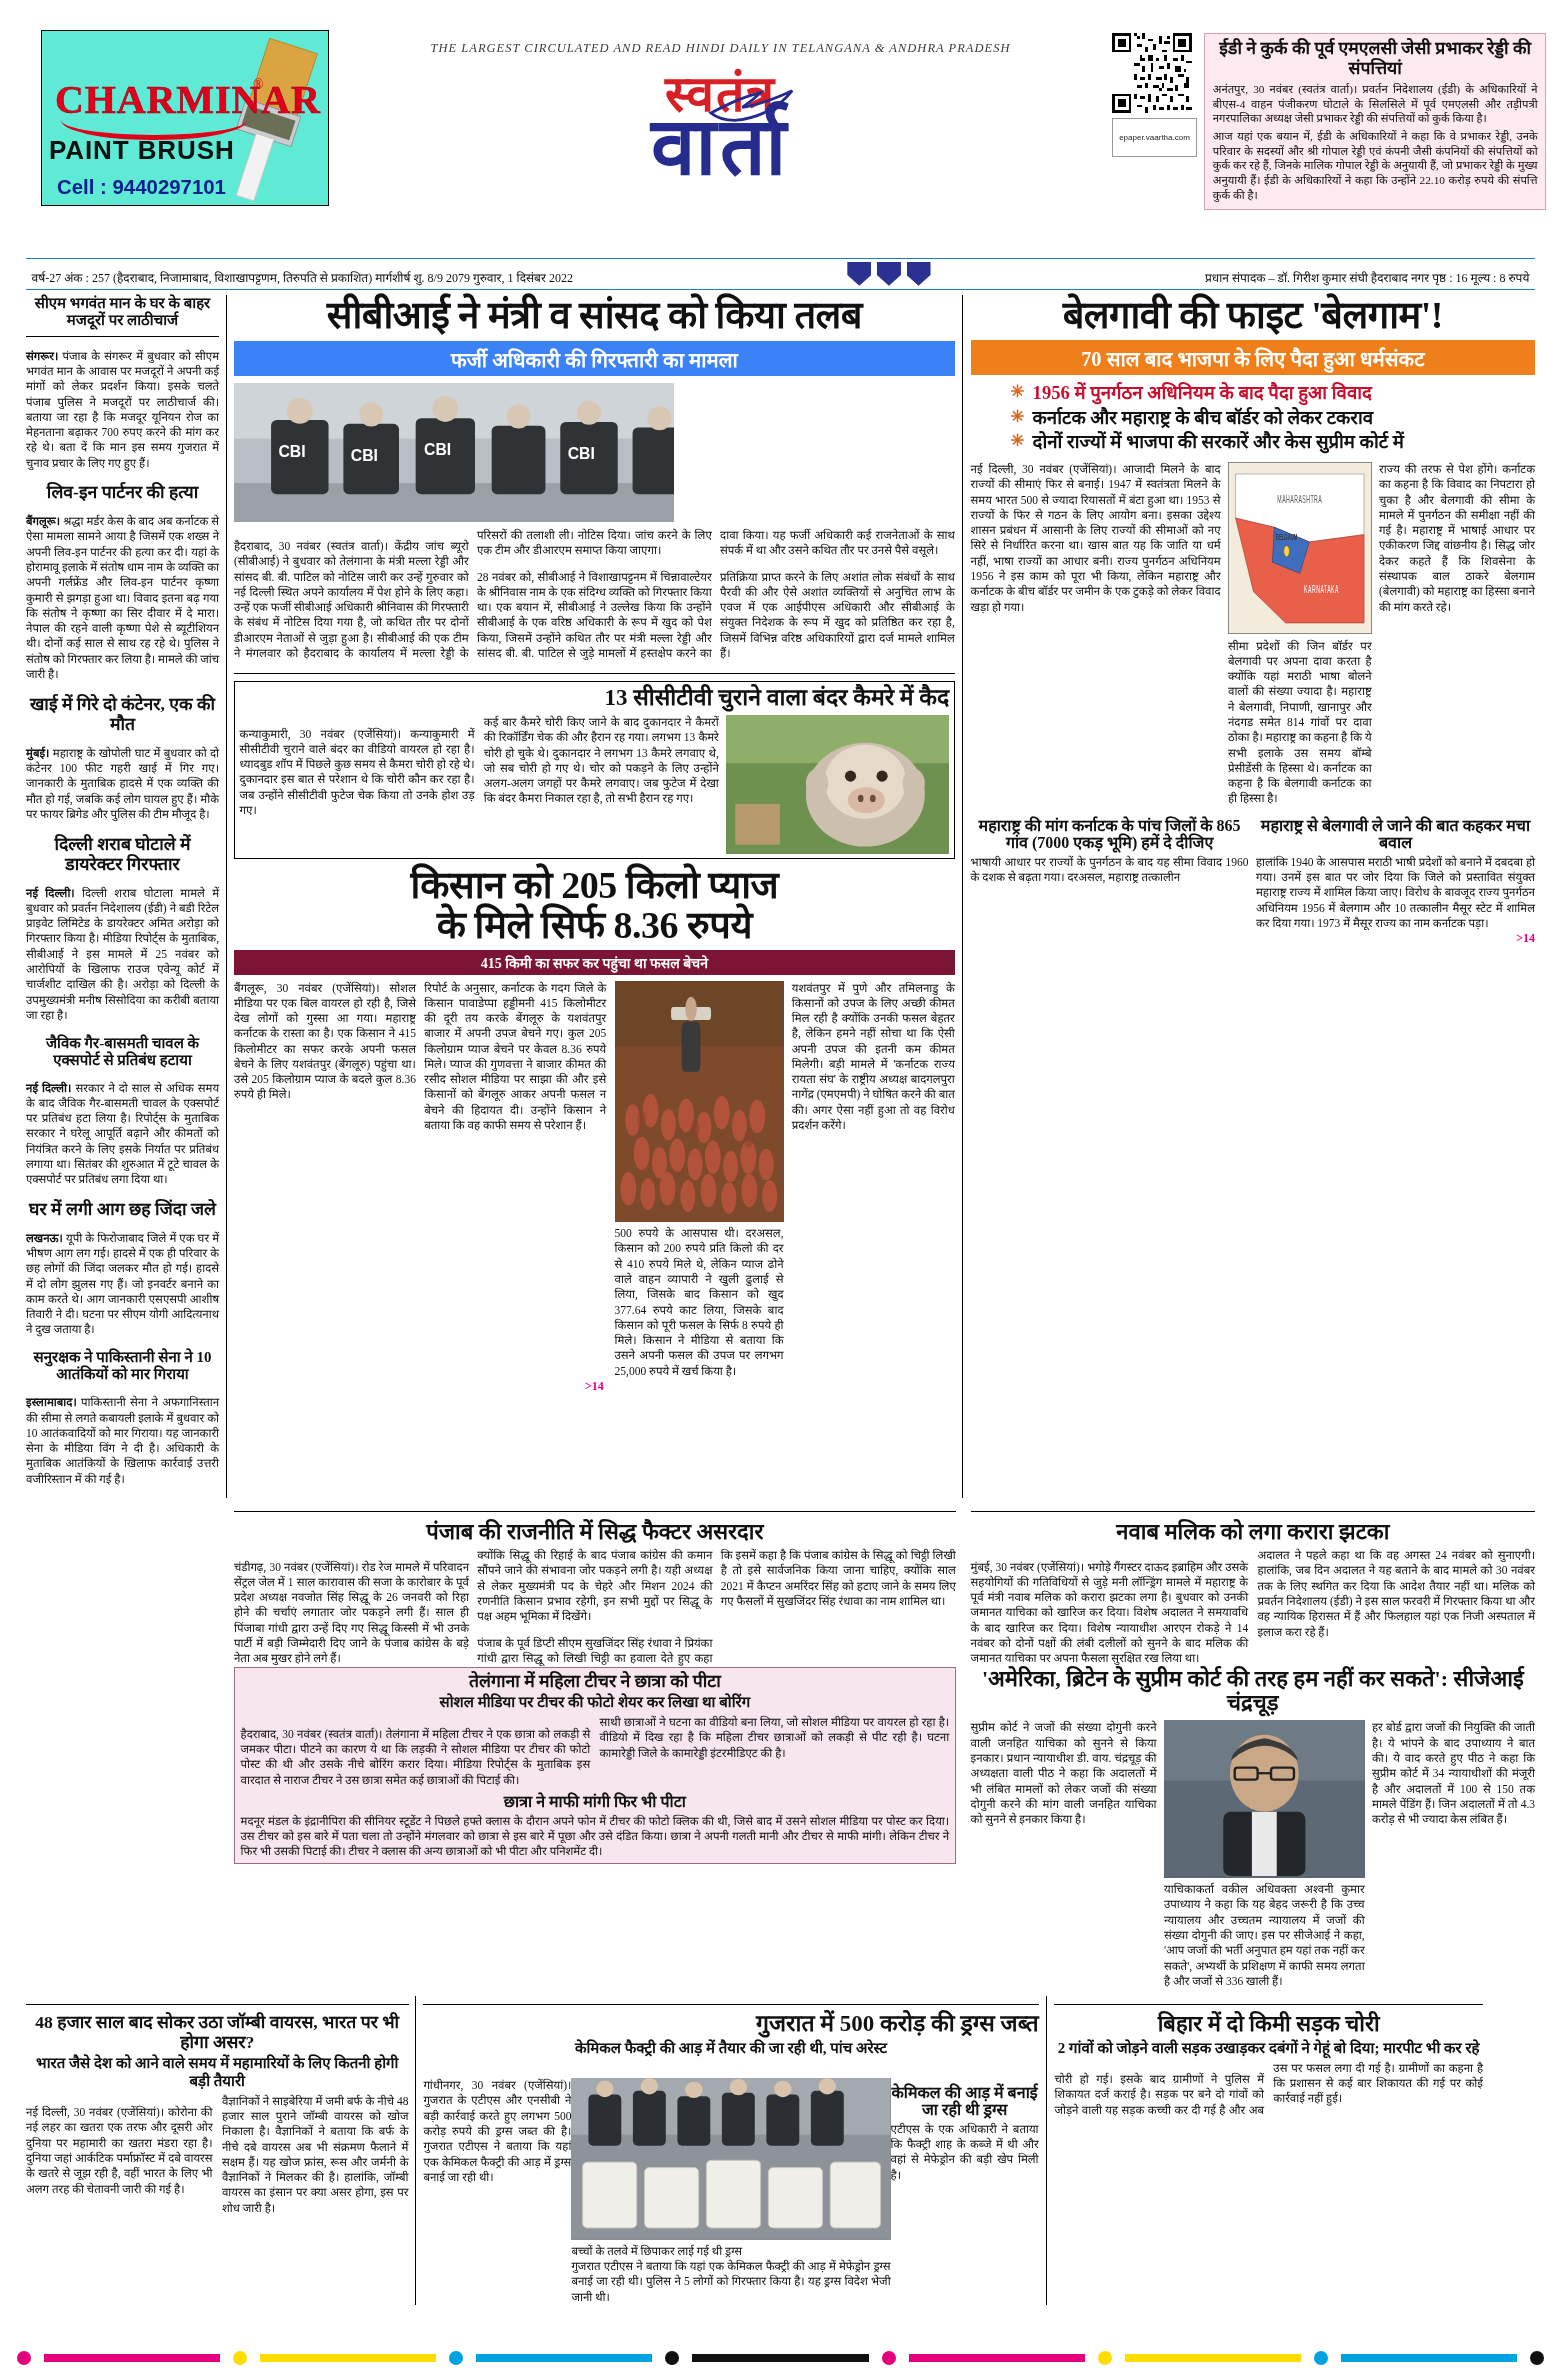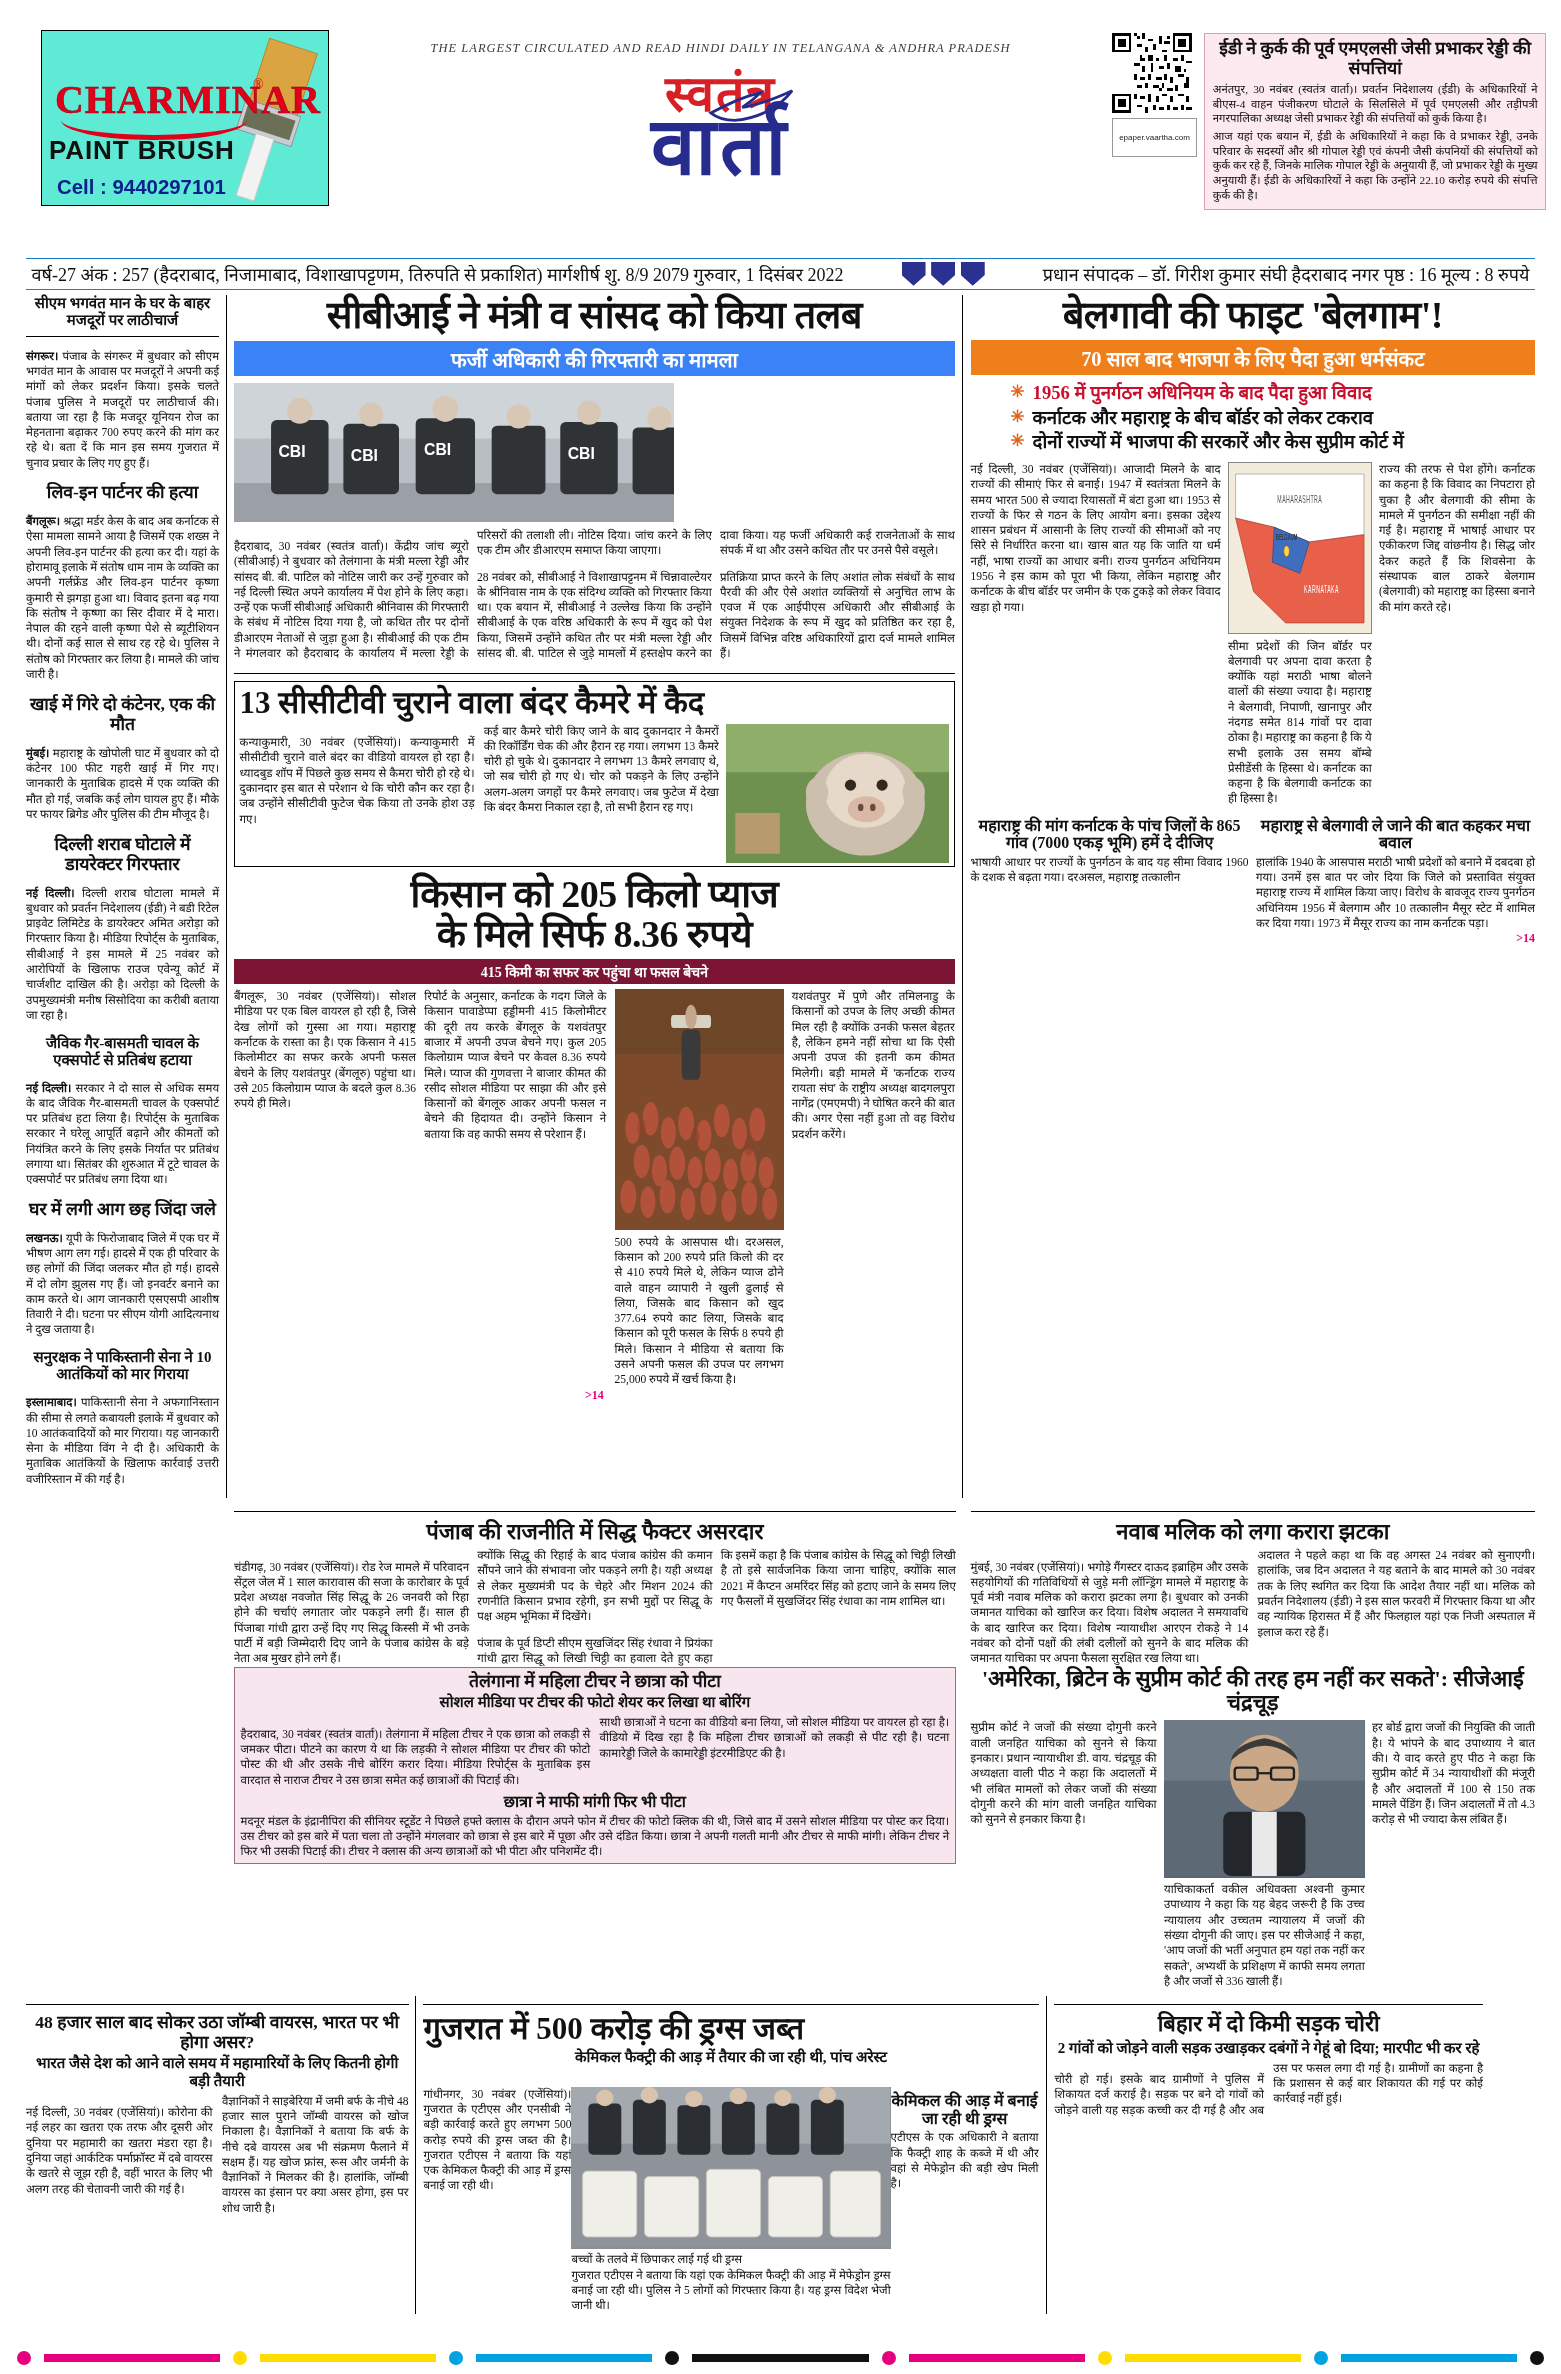--- a/index.html
+++ b/index.html
@@ -69,36 +69,36 @@
     padding:4.6px 7.4px 3.7px;
   }
   .tr-news h3 {
     margin:0 0 3.7px; font-size:17.6px; font-weight:bold; text-align:center;
     line-height:1.12; color:#111;
   }
   .tr-news p { margin:0 0 2.8px; font-size:11.3px; line-height:1.3; text-align:justify; }
 
   
   .datebar {
-    display:flex; align-items:center; justify-content:space-between;
+    display:flex; align-items:flex-end; justify-content:space-between;
     border-top:1.9px solid #1b7fc4; border-bottom:1.9px solid #1b7fc4;
-    padding:2.8px 5.6px; margin:0 11px 5.6px; font-size:18px;
+    padding:2.8px 5.6px; margin:0 11px 5.6px; font-size:12px;
   }
   .flag-deco { display:flex; gap:5.6px; align-items:center; }
   .flag-deco i { display:block; width:24px; height:24px; background:#2b3190;
     clip-path:polygon(0 0,100% 0,100% 55%,50% 100%,0 55%); }
 
   
   .grid { display:flex; gap:0; padding:0 11px; }
   .col-left { width:202px; border-right:0.9px solid #000; padding-right:6.5px; }
   .col-mid { width:742px; padding:0 7.4px; border-right:0.9px solid #000; }
   .col-right { width:576px; padding-left:7.4px; }
 
   .hl-xl { font-size:38px; font-weight:bold; line-height:1.06; text-align:center; letter-spacing:-0.5px; }
-  .hl-lg { font-size:31px; font-weight:bold; line-height:1.08; text-align:left; }
+  .hl-lg { font-size:23px; font-weight:bold; line-height:1.08; text-align:right; }
   .hl-md { font-size:22px; font-weight:bold; line-height:1.12; text-align:center; }
   .hl-sm { font-size:17.6px; font-weight:bold; line-height:1.15; text-align:center; }
   .hl-xs { font-size:15px; font-weight:bold; line-height:1.15; text-align:center; }
 
   .subbar-teal { background:#3b82f6; color:#fff; font-size:20.4px; font-weight:bold;
     text-align:center; padding:3.7px 5.6px; margin:5.6px 0 6.5px; }
   .subbar-orange { background:#ef7f1a; color:#fff; font-size:20.4px; font-weight:bold;
     text-align:center; padding:3.7px 5.6px; margin:4.6px 0 5.6px; }
   .subbar-maroon { background:#7b1533; color:#fff; font-size:14px; font-weight:bold;
     text-align:center; padding:2.8px 5.6px; margin:4.6px 0 5.6px; }

